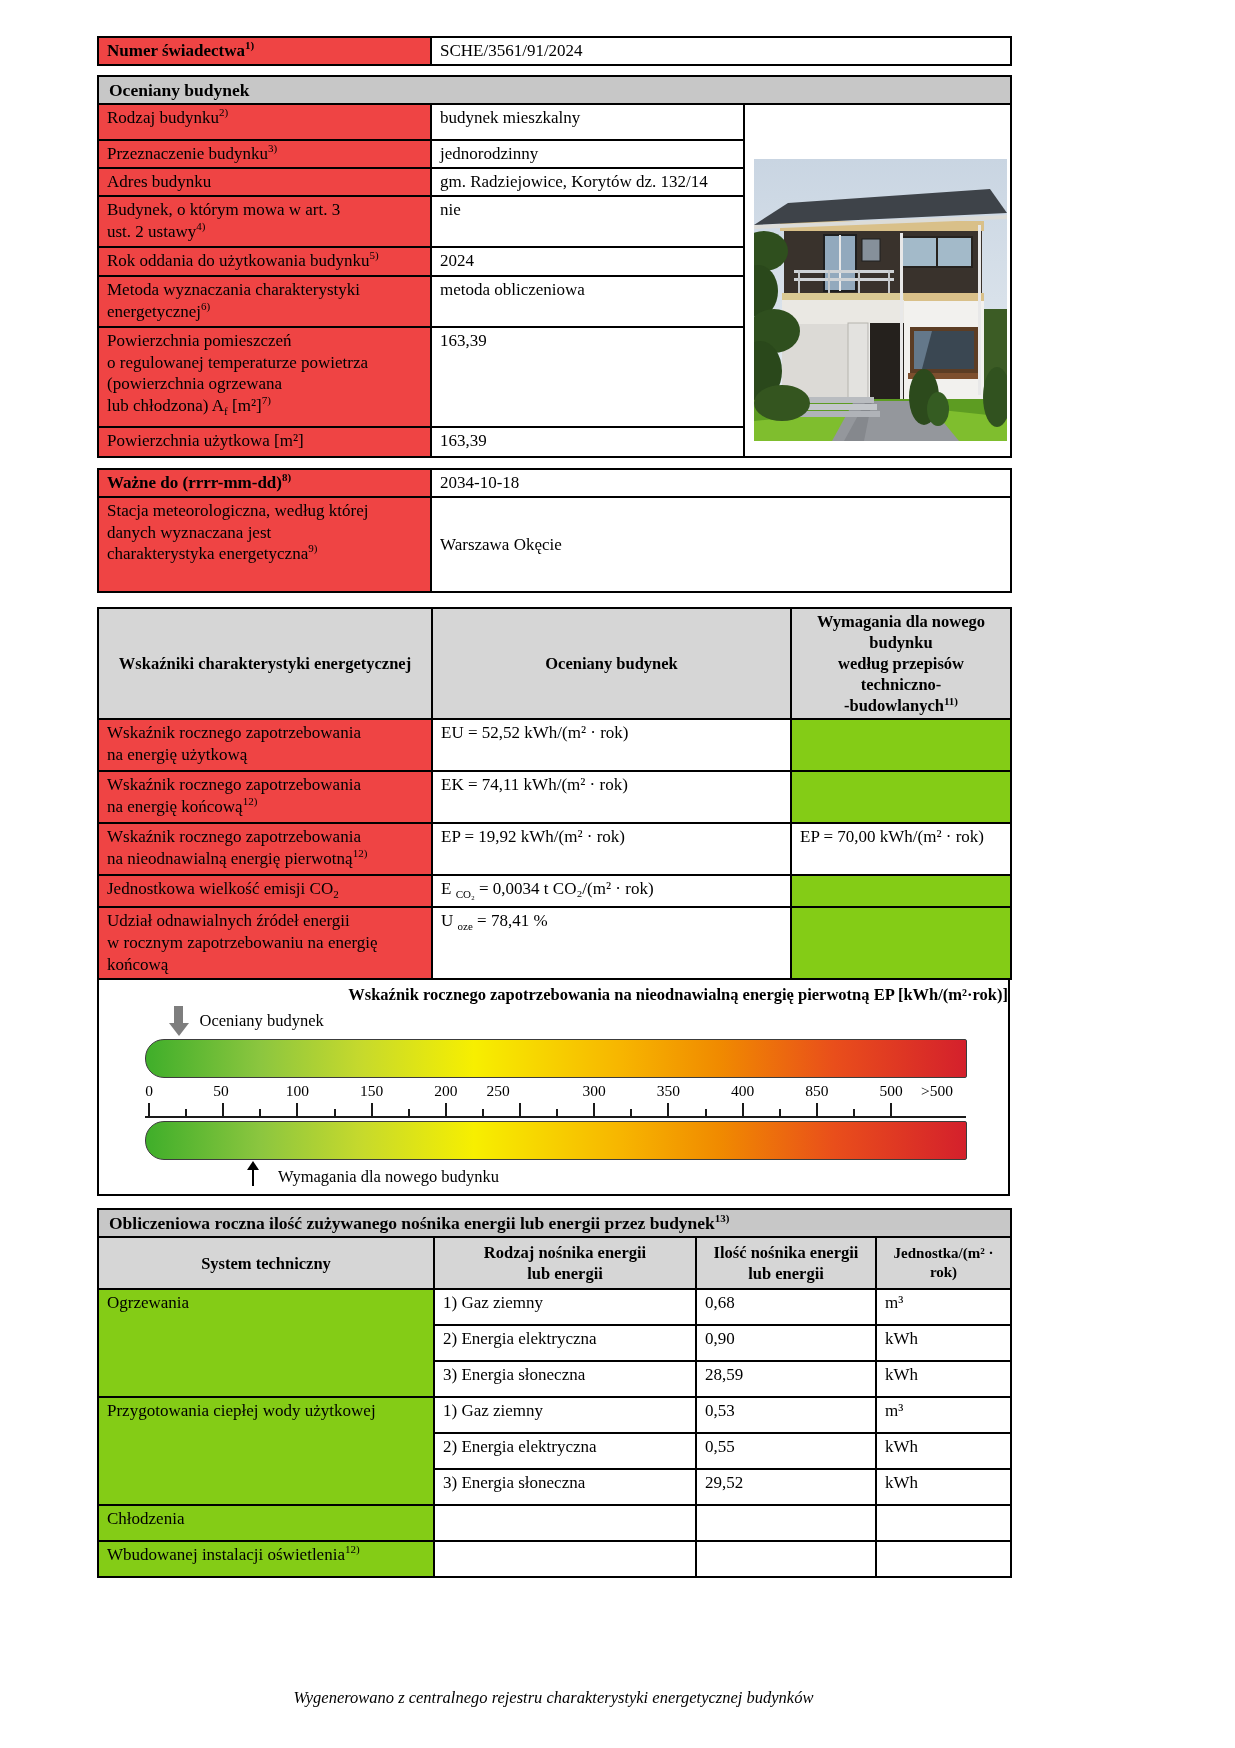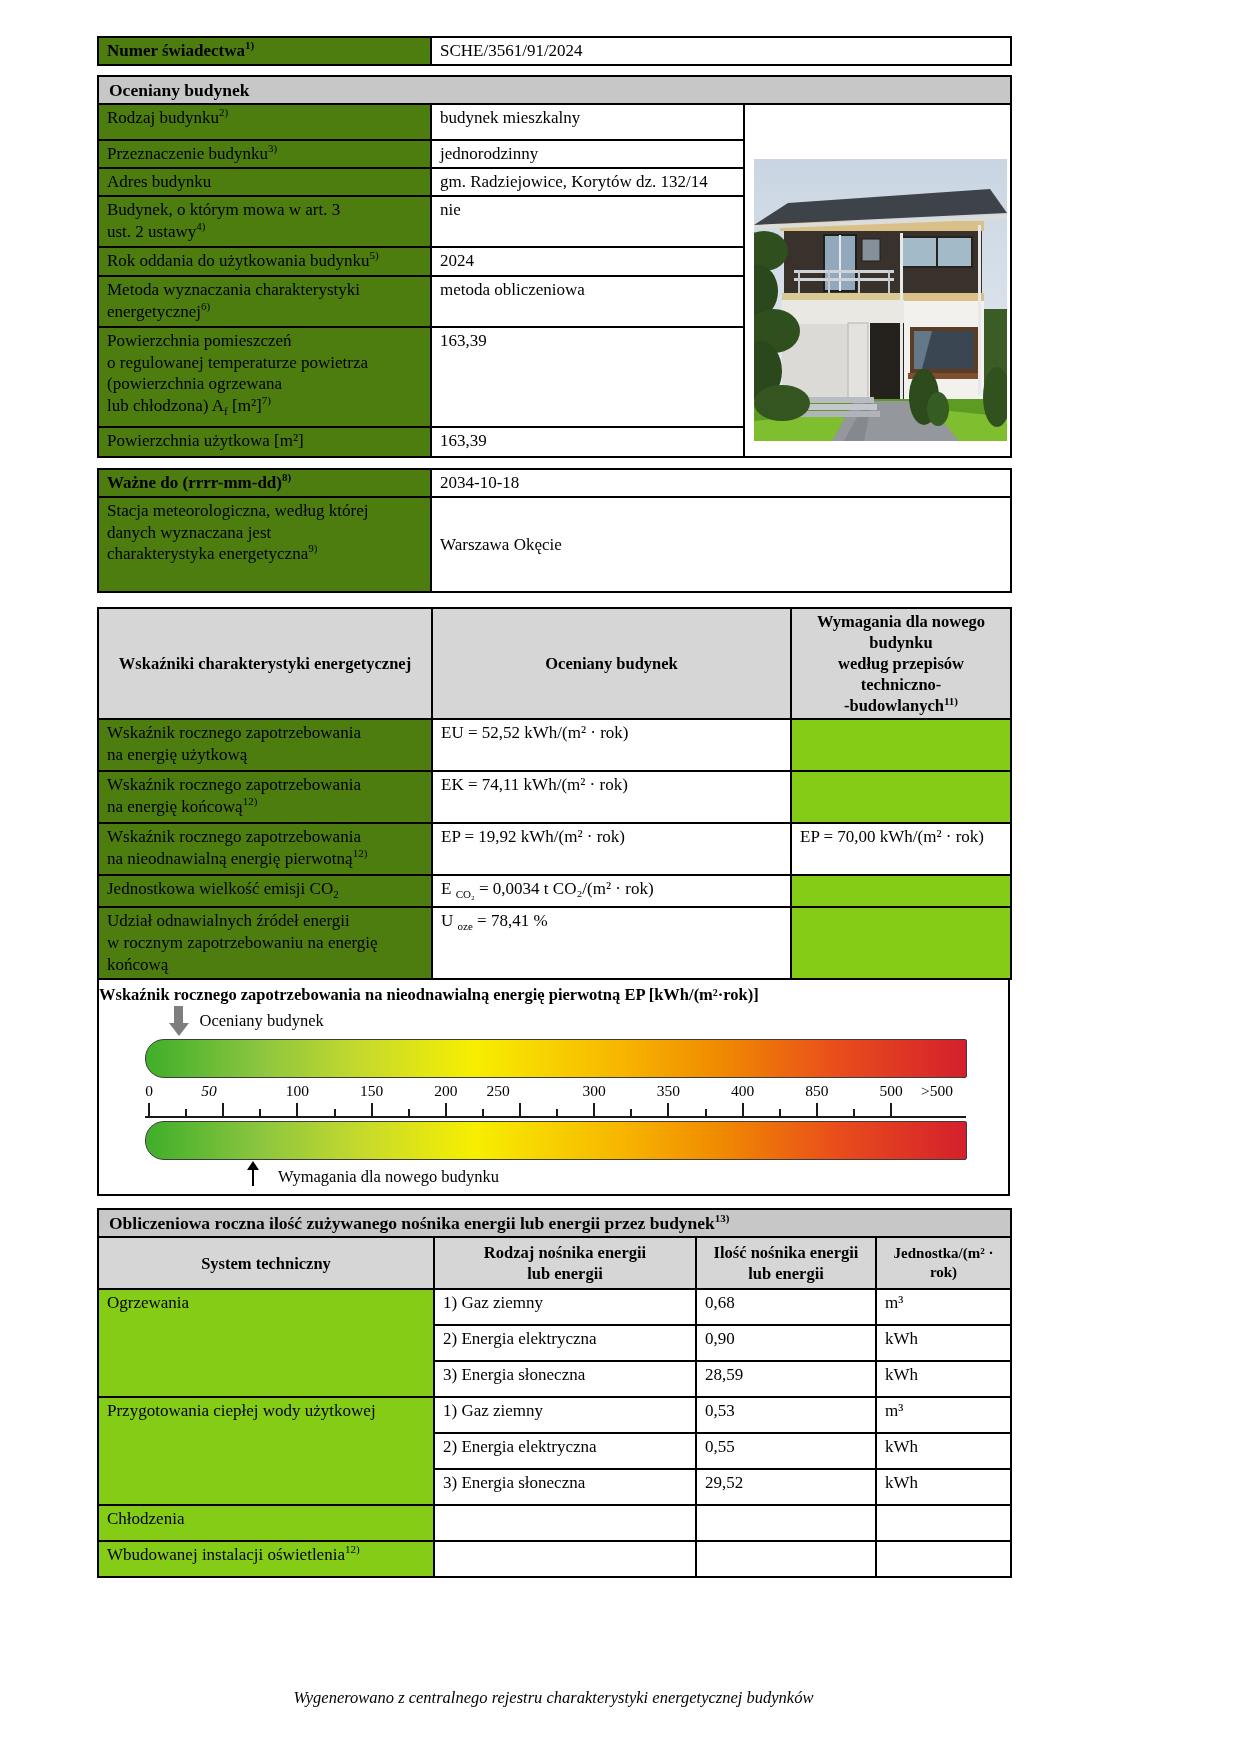--- a/index.html
+++ b/index.html
@@ -3,33 +3,33 @@
 <meta charset="utf-8">
 <style>
   html,body{margin:0;padding:0;background:#fff;}
   body{font-family:"Liberation Serif","DejaVu Serif",serif;color:#000;}
   .page{position:relative;width:1235px;height:1748px;background:#fff;overflow:hidden;}
   .content{position:absolute;left:97px;top:36px;width:913px;}
   table{border-collapse:collapse;table-layout:fixed;width:913px;}
   td,th{border:2px solid #000;font-size:17px;font-weight:normal;text-align:left;
         vertical-align:top;padding:2px 8px;line-height:1.28;overflow:hidden;}
   th.section{background:#c7c7c7;font-weight:bold;font-size:17.5px;padding:2px 10px;vertical-align:middle;}
-  td.lbl{background:#4d7c0f;margin-left:16px;}
+  td.lbl{background:#ef4444;margin-left:16px;}
   td.val{background:#fff;}
   td.bold, .bold{font-weight:bold;}
   sup{font-size:11px;line-height:0;}
   sub{font-size:11px;line-height:0;}
   .mt9{margin-top:9px}.mt10{margin-top:10px}.mt14{margin-top:14px}.mt12{margin-top:12px}
   .photo-cell{padding:0;background:#fff;}
   .photo{display:block;margin:54px 0 0 9px;}
   .assess th.colh, .cons th.colh{background:#d6d6d6;text-align:center;vertical-align:middle;font-weight:bold;font-size:16.5px;}
   .assess td.req-empty, .cons td.sys{background:#84cc16;}
   .cons td{height:30px;}
   .chart-box{box-sizing:border-box;width:913px;border:2px solid #000;border-top:none;height:216px;position:relative;background:#fff;}
-  .chart-title{position:absolute;top:5px;left:0;width:100%;text-align:left;font-weight:bold;font-size:16.5px;}
+  .chart-title{position:absolute;top:5px;left:0;width:100%;text-align:right;font-weight:bold;font-size:16.5px;}
   .grad-bar{position:absolute;left:46px;width:820px;height:37px;border:1px solid #3c3c3c;border-radius:19px 2px 2px 19px;}
   .bar-top{top:59px;}
   .bar-bottom{top:141px;}
   .tick{position:absolute;width:2px;background:#1a1a1a;transform:translateX(-50%);}
   .tick.major{top:123px;height:13px;}
   .tick.minor{top:129px;height:7px;}
   .tick-label{position:absolute;top:102px;transform:translateX(-50%);font-size:15.5px;}
   .axis-line{position:absolute;left:46px;top:136px;width:821px;height:2px;background:#1a1a1a;}
   .marker{position:absolute;width:0;}
   .marker-label{position:absolute;white-space:nowrap;font-size:16.5px;}
@@ -244,21 +244,21 @@
         </div>
         <div class="marker-label">Oceniany budynek</div>
       </div>
       <div class="grad-bar bar-top" style="background: linear-gradient(to right, rgb(63, 174, 42) 0%, rgb(140, 198, 63) 14%, rgb(197, 217, 45) 26%, rgb(247, 239, 0) 40%, rgb(247, 181, 0) 58%, rgb(240, 138, 0) 70%, rgb(233, 78, 27) 84%, rgb(212, 32, 44) 100%);"></div>
       <div>
         <div class="axis-line"></div>
       <div class="tick major" style="left: 50px;"></div>
           <div class="tick-label" style="left: 50px;">0</div>
           <div class="tick minor" style="left: 87.1px;"></div>
           <div class="tick major" style="left: 124.2px;"></div>
-          <div class="tick-label" style="left: 110px; font-style: italic;">50</div>
+          <div class="tick-label" style="left: 122px;">50</div>
           <div class="tick minor" style="left: 161.3px;"></div>
           <div class="tick major" style="left: 198.4px;"></div>
           <div class="tick-label" style="left: 198.4px;">100</div>
           <div class="tick minor" style="left: 235.5px;"></div>
           <div class="tick major" style="left: 272.6px;"></div>
           <div class="tick-label" style="left: 272.6px;">150</div>
           <div class="tick minor" style="left: 309.7px;"></div>
           <div class="tick major" style="left: 346.8px;"></div>
           <div class="tick-label" style="left: 346.8px;">200</div>
           <div class="tick minor" style="left: 383.9px;"></div>

